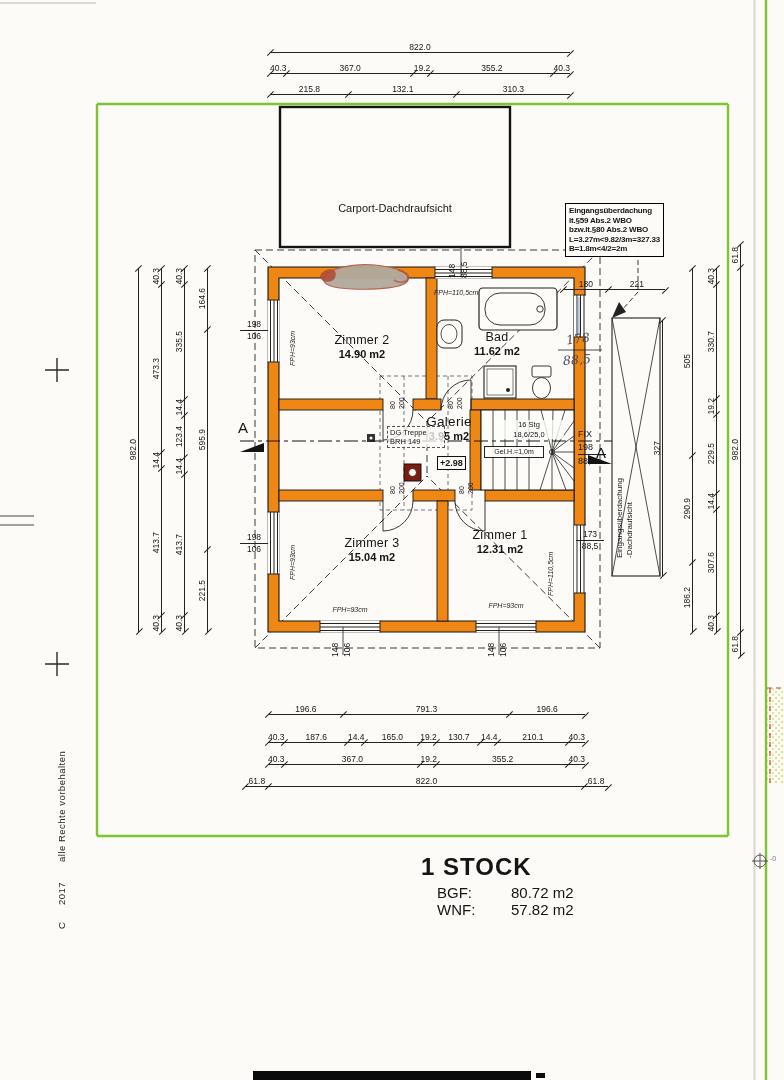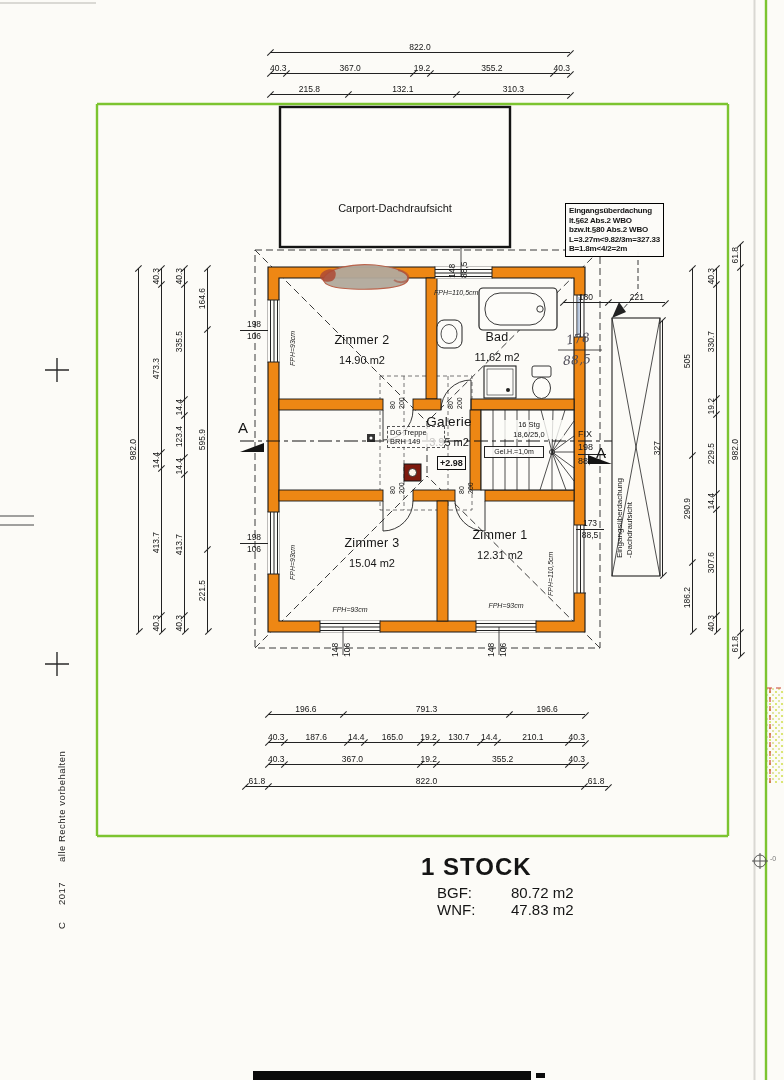--- a/index.html
+++ b/index.html
@@ -4,21 +4,21 @@
 <style>
   html,body{margin:0;padding:0;background:#e9e7e1;}
   .page{position:relative;width:784px;height:1080px;background:#fcfbf7;overflow:hidden;
         font-family:"Liberation Sans",sans-serif;color:#151515;}
   svg.plan{position:absolute;left:0;top:0;z-index:1;}
   .t{position:absolute;z-index:4;color:#151515;}
   .ctr{text-align:center;}
   .vtext{writing-mode:vertical-rl;transform:rotate(180deg);display:inline-block;}
   
   .room .nm{font-size:12.5px;letter-spacing:.3px;}
-  .room .ar{font-size:11px;margin-top:7px;}
+  .room .ar{font-size:11px;margin-top:1px;font-weight:bold;}
   .galerie .nm{font-size:13.5px;}
   
   .dimh{position:absolute;display:flex;z-index:3;}
   .dimh .seg{flex-basis:0;position:relative;display:flex;align-items:flex-end;justify-content:center;border-bottom:1.1px solid #222;}
   .dimh .seg::before,.dimh::after{content:"";position:absolute;width:9px;height:1.2px;background:#222;transform:rotate(-45deg);bottom:-1px;}
   .dimh .seg::before{left:-4.5px;}
   .dimh::after{right:-4.5px;}
   .dimh .dlab{font-size:8.5px;line-height:1;transform:translateY(-1.5px);white-space:nowrap;}
   .dimv{position:absolute;display:flex;flex-direction:column;z-index:3;}
   .dimv .seg{flex-basis:0;position:relative;display:flex;align-items:center;justify-content:flex-end;border-right:1.1px solid #222;padding-right:1px;}
@@ -415,34 +415,34 @@
       <div class="seg" style="flex-grow: 61.8;">
         <span class="dlab">61.8</span>
       </div>
       <div class="seg" style="flex-grow: 982;">
         <span class="dlab">982.0</span>
       </div>
       <div class="seg" style="flex-grow: 61.8;">
         <span class="dlab">61.8</span>
       </div>
     </div>
-<div class="dimh" style="left:563px;top:290px;width:102px;height:13px;">
+<div class="dimh" style="left:563px;top:277px;width:102px;height:13px;">
       <div class="seg" style="flex-grow: 180;">
         <span class="dlab">180</span>
       </div>
       <div class="seg" style="flex-grow: 221;">
         <span class="dlab">221</span>
       </div>
     </div>
 
 <div class="t ctr" style="left:295px;top:202px;width:200px;font-size:11px;">Carport-Dachdraufsicht</div>
 
 <div class="t notebox" style="left:565px;top:203px;">
   <div>Eingangsüberdachung</div>
-  <div>lt.§62 Abs.2 WBO</div>
+  <div>lt.§59 Abs.2 WBO</div>
   <div>bzw.lt.§80 Abs.2 WBO</div>
   <div>L=3.27m&lt;9.82/3m=327.33</div>
   <div>B=1.8m&lt;4/2=2m</div>
 </div>
 
 <div class="t room ctr" style="left:300px;top:333px;width:124px;">
   <div class="nm">Zimmer 2</div>
   <div class="ar">14.90 m2</div>
 </div>
 <div class="t room ctr" style="left:445px;top:330px;width:104px;">
@@ -494,21 +494,21 @@
   <div>106</div>
 </div>
 <div class="t wpair" style="left:240px;top:532px;">
   <div class="w1">198</div>
   <div>106</div>
 </div>
 <div class="t wpairv" style="left:447px;top:245px;height:33px;">
   <span class="vtext">148</span>
   <span class="vtext">88,5</span>
 </div>
-<div class="t wpair" style="left:576px;top:518px;">
+<div class="t wpair" style="left:576px;top:529px;">
   <div class="w1">173</div>
   <div>88,5</div>
 </div>
 <div class="t wpairv" style="left:330px;top:629px;height:28px;">
   <span class="vtext">148</span>
   <span class="vtext">106</span>
 </div>
 <div class="t wpairv" style="left:486px;top:629px;height:28px;">
   <span class="vtext">148</span>
   <span class="vtext">106</span>
@@ -541,18 +541,18 @@
 
 <div class="t copyright vtext" style="left:56px;top:746px;height:116px;">alle Rechte vorbehalten</div>
 <div class="t copyright vtext" style="left:56px;top:871px;height:34px;">2017</div>
 <div class="t copyright vtext" style="left:56px;top:913px;height:16px;">C</div>
 
 <div class="t title-big" style="left:421px;top:853px;font-weight:bold;">1 STOCK</div>
 <div class="t tb-row" style="left:437px;top:884px;">
   <span class="lb">BGF:</span><span>80.72 m2</span>
 </div>
 <div class="t tb-row" style="left:437px;top:901px;">
-  <span class="lb">WNF:</span><span>47.83 m2</span>
+  <span class="lb">WNF:</span><span>57.82 m2</span>
 </div>
 
 <div class="t" style="left:770px;top:855px;font-size:7px;color:#777;">-0</div>
 
 </div>
 
 </body></html>

